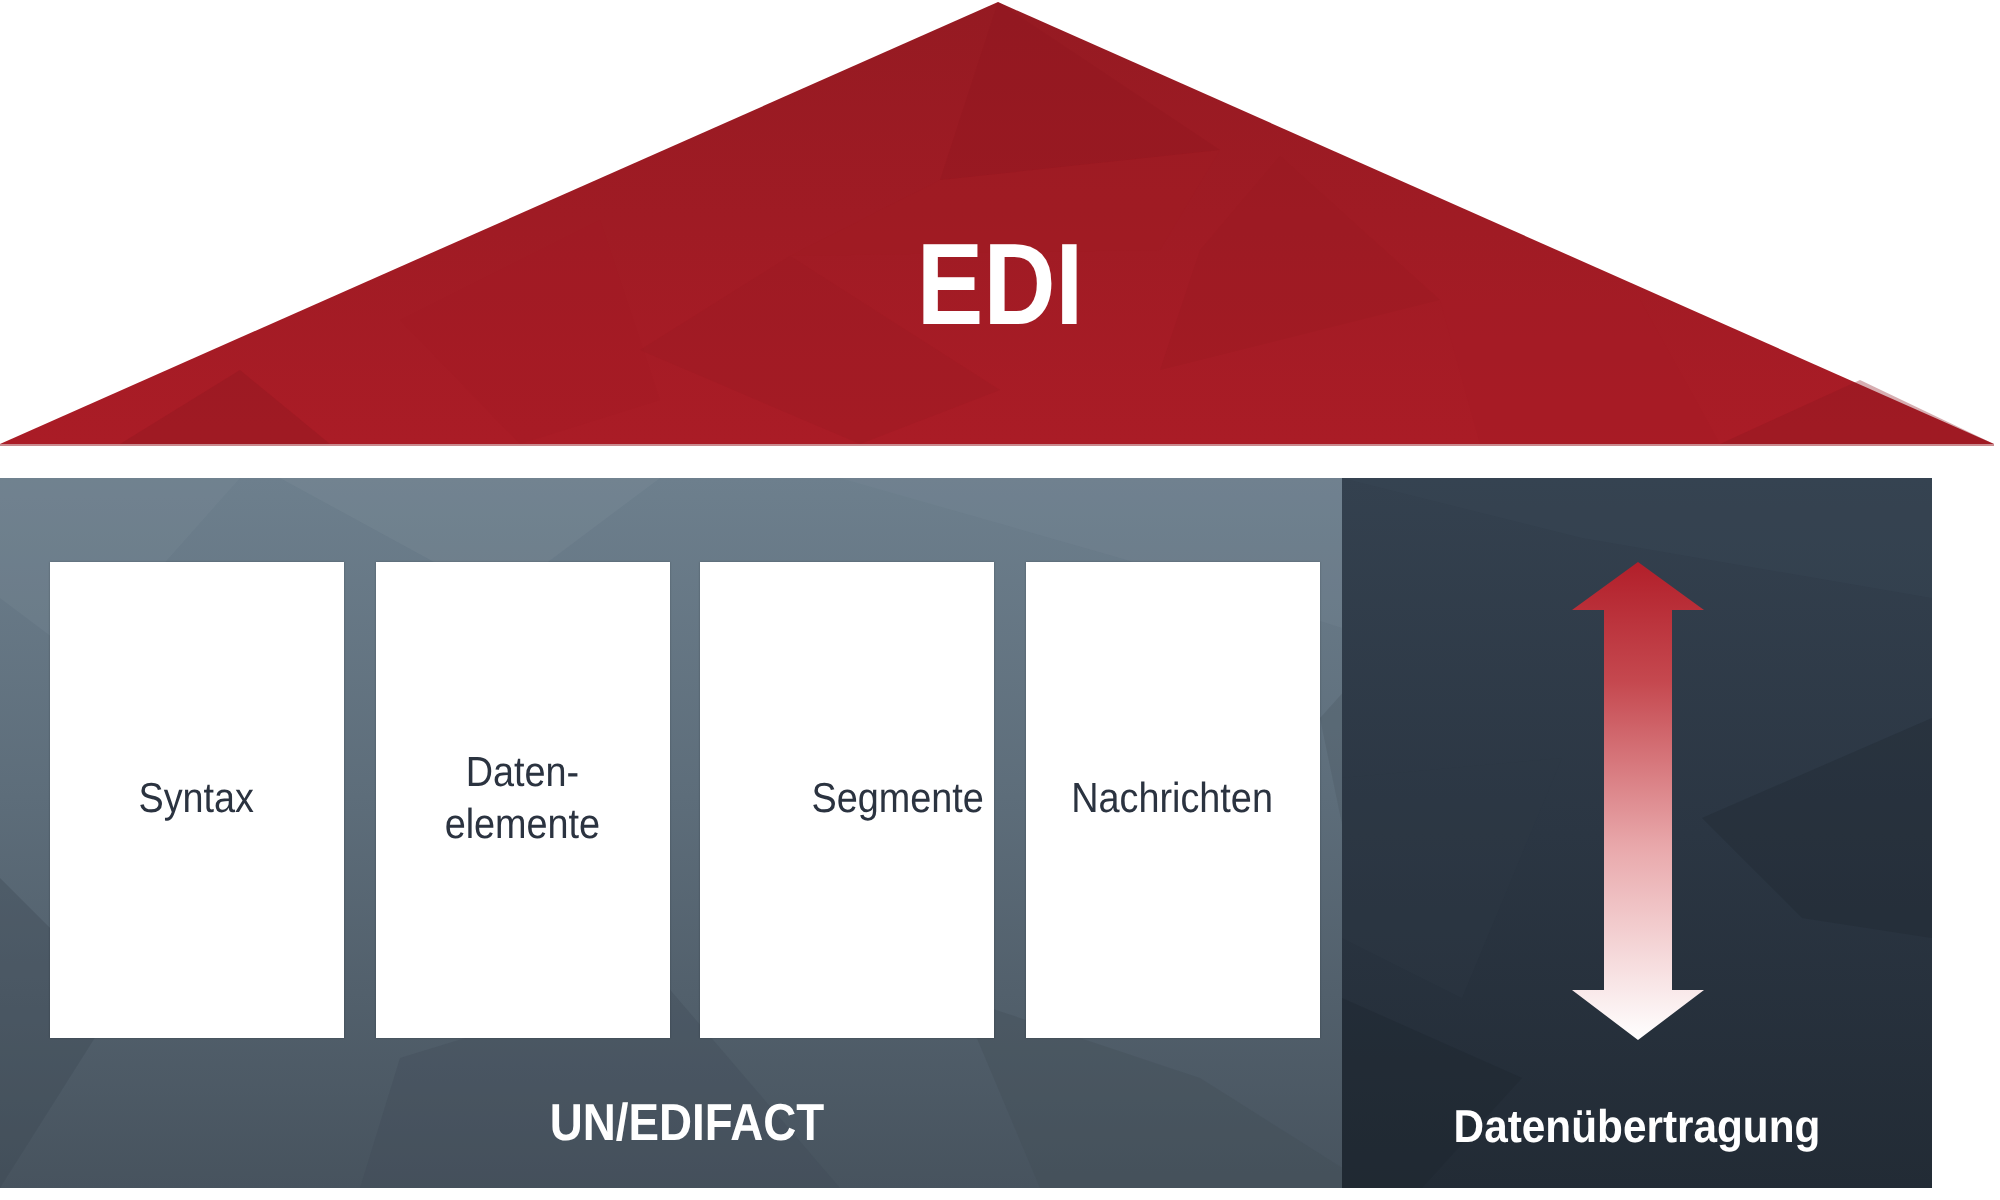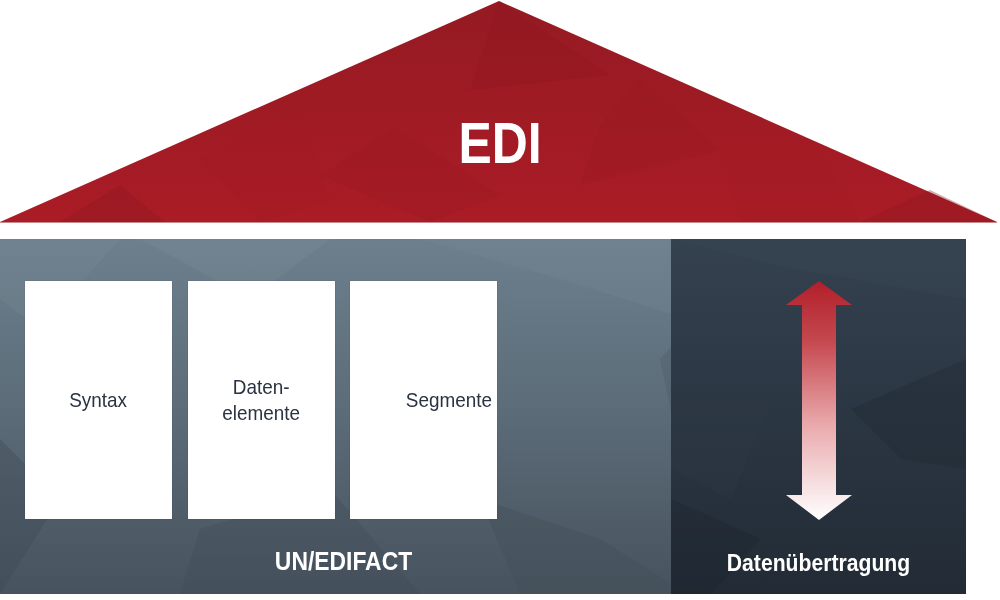--- a/index.html
+++ b/index.html
@@ -143,20 +143,23 @@
   <div class="card" style="left:25px;align-items:center;">
     <span class="card-label">Syntax</span>
   </div>
   <div class="card" style="left:188px;align-items:center;">
     <span class="card-label">Daten-
 elemente</span>
   </div>
   <div class="card" style="left:350px;justify-content:flex-end;">
     <span class="card-label">Segmente</span>
   </div>
+  <div class="card" style="left:513px;">
+    <span class="card-label">Nachrichten</span>
+  </div>
   <div class="panel-label">UN/EDIFACT</div>
 </div>
 
 <div class="panel-right">
   <svg class="facets" viewBox="0 0 295 355" preserveAspectRatio="none">
     <polygon points="0,0 295,0 295,60 120,30" fill="#3a4756" opacity="0.35"></polygon>
     <polygon points="0,150 110,140 60,260 0,230" fill="#2f3a46" opacity="0.35"></polygon>
     <polygon points="180,170 295,120 295,230 230,220" fill="#1f2831" opacity="0.35"></polygon>
     <polygon points="0,260 90,300 40,355 0,355" fill="#1c242d" opacity="0.35"></polygon>
   </svg>

